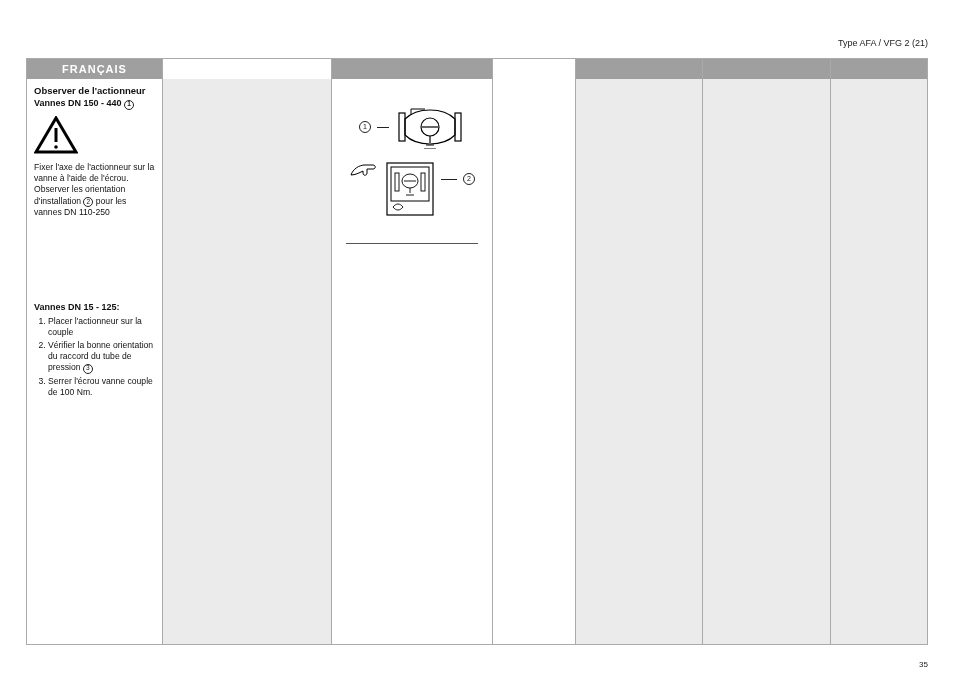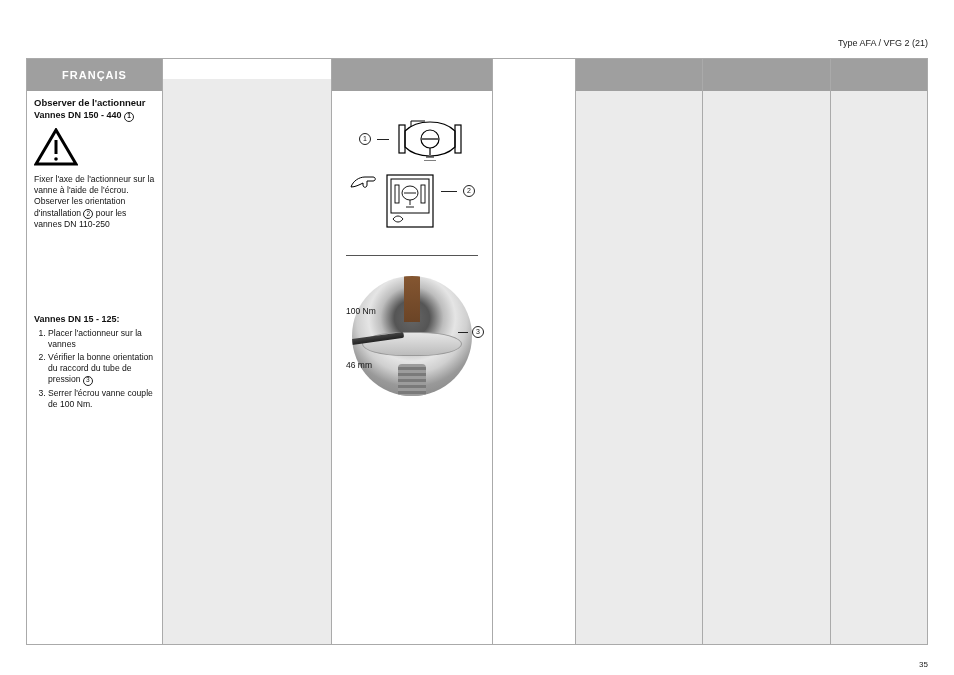--- a/index.html
+++ b/index.html
@@ -11,21 +11,21 @@
 
   .col { height: 100%; display: flex; flex-direction: column; }
   .col-left { width: 136px; border-right: 1px solid #aaa; }
   .col-tabgap { width: 168px; }
   .col-mid { width: 162px; border-left: 1px solid #aaa; border-right: 1px solid #aaa; }
   .col-blank { flex: 1; }
   .col-r1 { width: 128px; border-left: 1px solid #aaa; border-right: 1px solid #aaa; }
   .col-r2 { width: 128px; border-right: 1px solid #aaa; }
   .col-r3 { width: 96px; }
 
-  .colhead { height: 32px; background: #9f9f9f; color: #fff; font-weight: 700; font-size: 11px; display: flex; align-items: center; justify-content: center; letter-spacing: 1px; }
+  .colhead { height: 20px; background: #9f9f9f; color: #fff; font-weight: 700; font-size: 11px; display: flex; align-items: center; justify-content: center; letter-spacing: 1px; }
   .colbody { flex: 1; padding: 6px 7px 6px 7px; font-size: 9px; color: #111; line-height: 1.3; background: #fff; }
 
   .tabgap-head { height: 20px; background: #fff; }
   .tabgap-body { flex: 1; background: #ebebeb; }
 
   .sec-title { font-weight: 700; font-size: 9.5px; margin-bottom: 1px; }
   .sec-sub { font-weight: 700; font-size: 9px; margin-bottom: 6px; }
 
   .warning-icon { width: 44px; height: 38px; margin: 4px 0 8px 0; }
   .warning-icon svg { display: block; }
@@ -86,21 +86,21 @@
         </div>
 
         <div class="para">
           <span>Fixer l'axe de l'actionneur sur la vanne à l'aide de l'écrou. Observer les orientation d'installation</span>
           <span class="circ">2</span>
           <span>pour les vannes DN 110-250</span>
         </div>
 
         <div class="subhead">Vannes DN 15 - 125:</div>
         <ol class="steps">
-          <li><span>Placer l'actionneur sur la vannes</span></li>
+          <li><span>Placer l'actionneur sur la couple</span></li>
           <li>
             <span>Vérifier la bonne orientation du raccord du tube de pression</span>
             <span class="circ">3</span>
           </li>
           <li><span>Serrer l'écrou vanne couple de 100 Nm.</span></li>
         </ol>
       </div>
     </div>
 
     <div class="col col-tabgap">
@@ -140,34 +140,20 @@
               <line x1="19" y1="20" x2="31" y2="20" stroke="#000" stroke-width="0.9"></line>
               <path d="M25 27 L25 32 M21 34 L29 34" stroke="#000" stroke-width="0.9"></path>
               <path d="M8 46 C 11 42, 15 42, 18 46 C 15 50, 11 50, 8 46 Z" fill="none" stroke="#000" stroke-width="0.9"></path>
             </svg>
             <span class="leadline" style="width:16px;margin-top:18px;"></span>
             <span class="callout" style="margin-top:12px;">2</span>
           </div>
 
           <div class="hr"></div>
 
-          <div class="photo-block">
-            <div class="photo">
-              <div class="shaft"></div>
-              <div class="disc"></div>
-              <div class="wrench"></div>
-              <div class="bellows"></div>
-            </div>
-            <div class="photo-label-l">100 Nm</div>
-            <div class="photo-label-b">46 mm</div>
-            <div class="photo-call3">
-              <span class="leadline" style="width:10px;"></span>
-              <span class="callout">3</span>
-            </div>
-          </div>
 
         </div>
       </div>
     </div>
 
     <div class="col col-blank">
       <div class="colhead" style="background:#fff;"></div>
       <div class="colbody"></div>
     </div>
 

